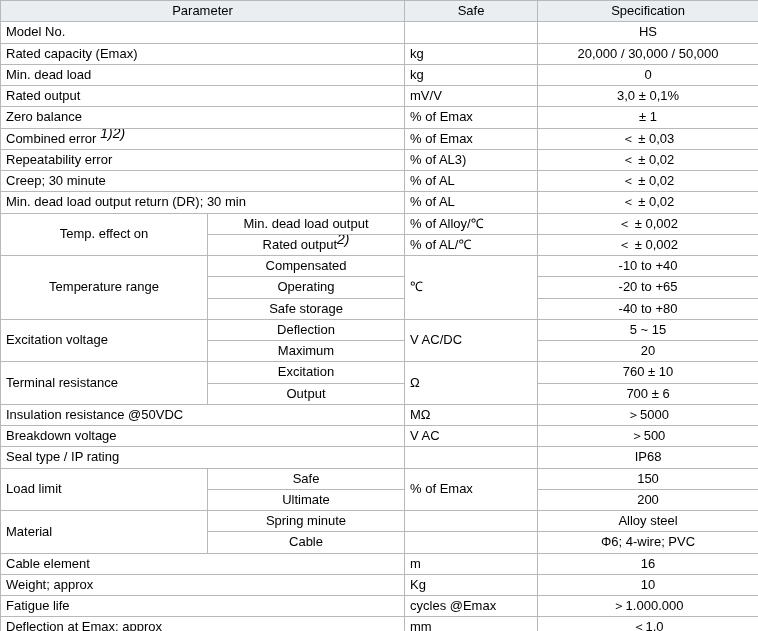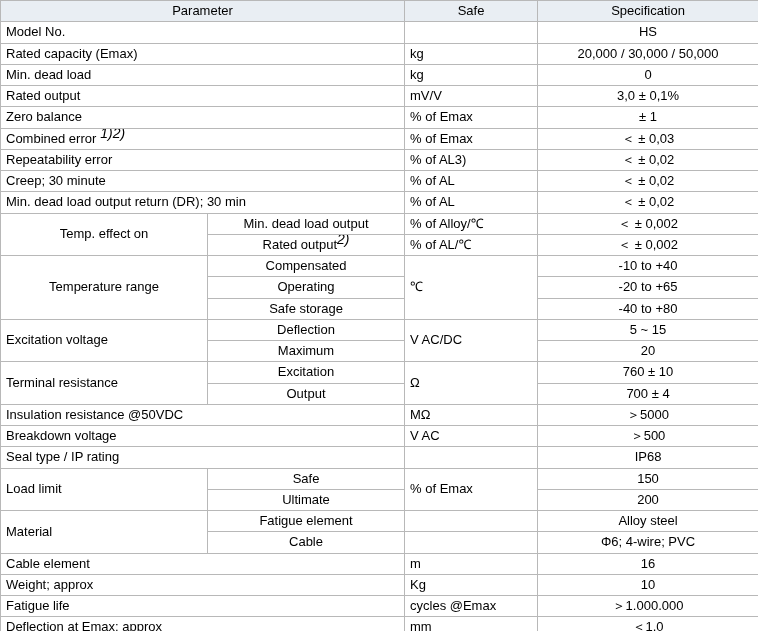--- a/index.html
+++ b/index.html
@@ -152,21 +152,21 @@
         <td class="c-spec">20</td>
       </tr>
       <tr>
         <td rowspan="2" class="c-param">Terminal resistance</td>
         <td class="c-sub">Excitation</td>
         <td class="c-units" rowspan="2">Ω</td>
         <td class="c-spec">760 ± 10</td>
       </tr>
       <tr>
         <td class="c-sub">Output</td>
-        <td class="c-spec">700 ± 4</td>
+        <td class="c-spec">700 ± 6</td>
       </tr>
       <tr>
         <td colspan="2" class="c-param">Insulation resistance @50VDC</td>
         <td class="c-units">MΩ</td>
         <td class="c-spec">＞5000</td>
       </tr>
       <tr>
         <td colspan="2" class="c-param">Breakdown voltage</td>
         <td class="c-units">V AC</td>
         <td class="c-spec">＞500</td>
@@ -181,21 +181,21 @@
         <td class="c-sub">Safe</td>
         <td class="c-units" rowspan="2">% of Emax</td>
         <td class="c-spec">150</td>
       </tr>
       <tr>
         <td class="c-sub">Ultimate</td>
         <td class="c-spec">200</td>
       </tr>
       <tr>
         <td rowspan="2" class="c-param">Material</td>
-        <td class="c-sub">Fatigue element</td>
+        <td class="c-sub">Spring minute</td>
         <td class="c-units"></td>
         <td class="c-spec">Alloy steel</td>
       </tr>
       <tr>
         <td class="c-sub">Cable</td>
         <td class="c-units"></td>
         <td class="c-spec">Φ6; 4-wire; PVC</td>
       </tr>
       <tr>
         <td colspan="2" class="c-param">Cable element</td>

